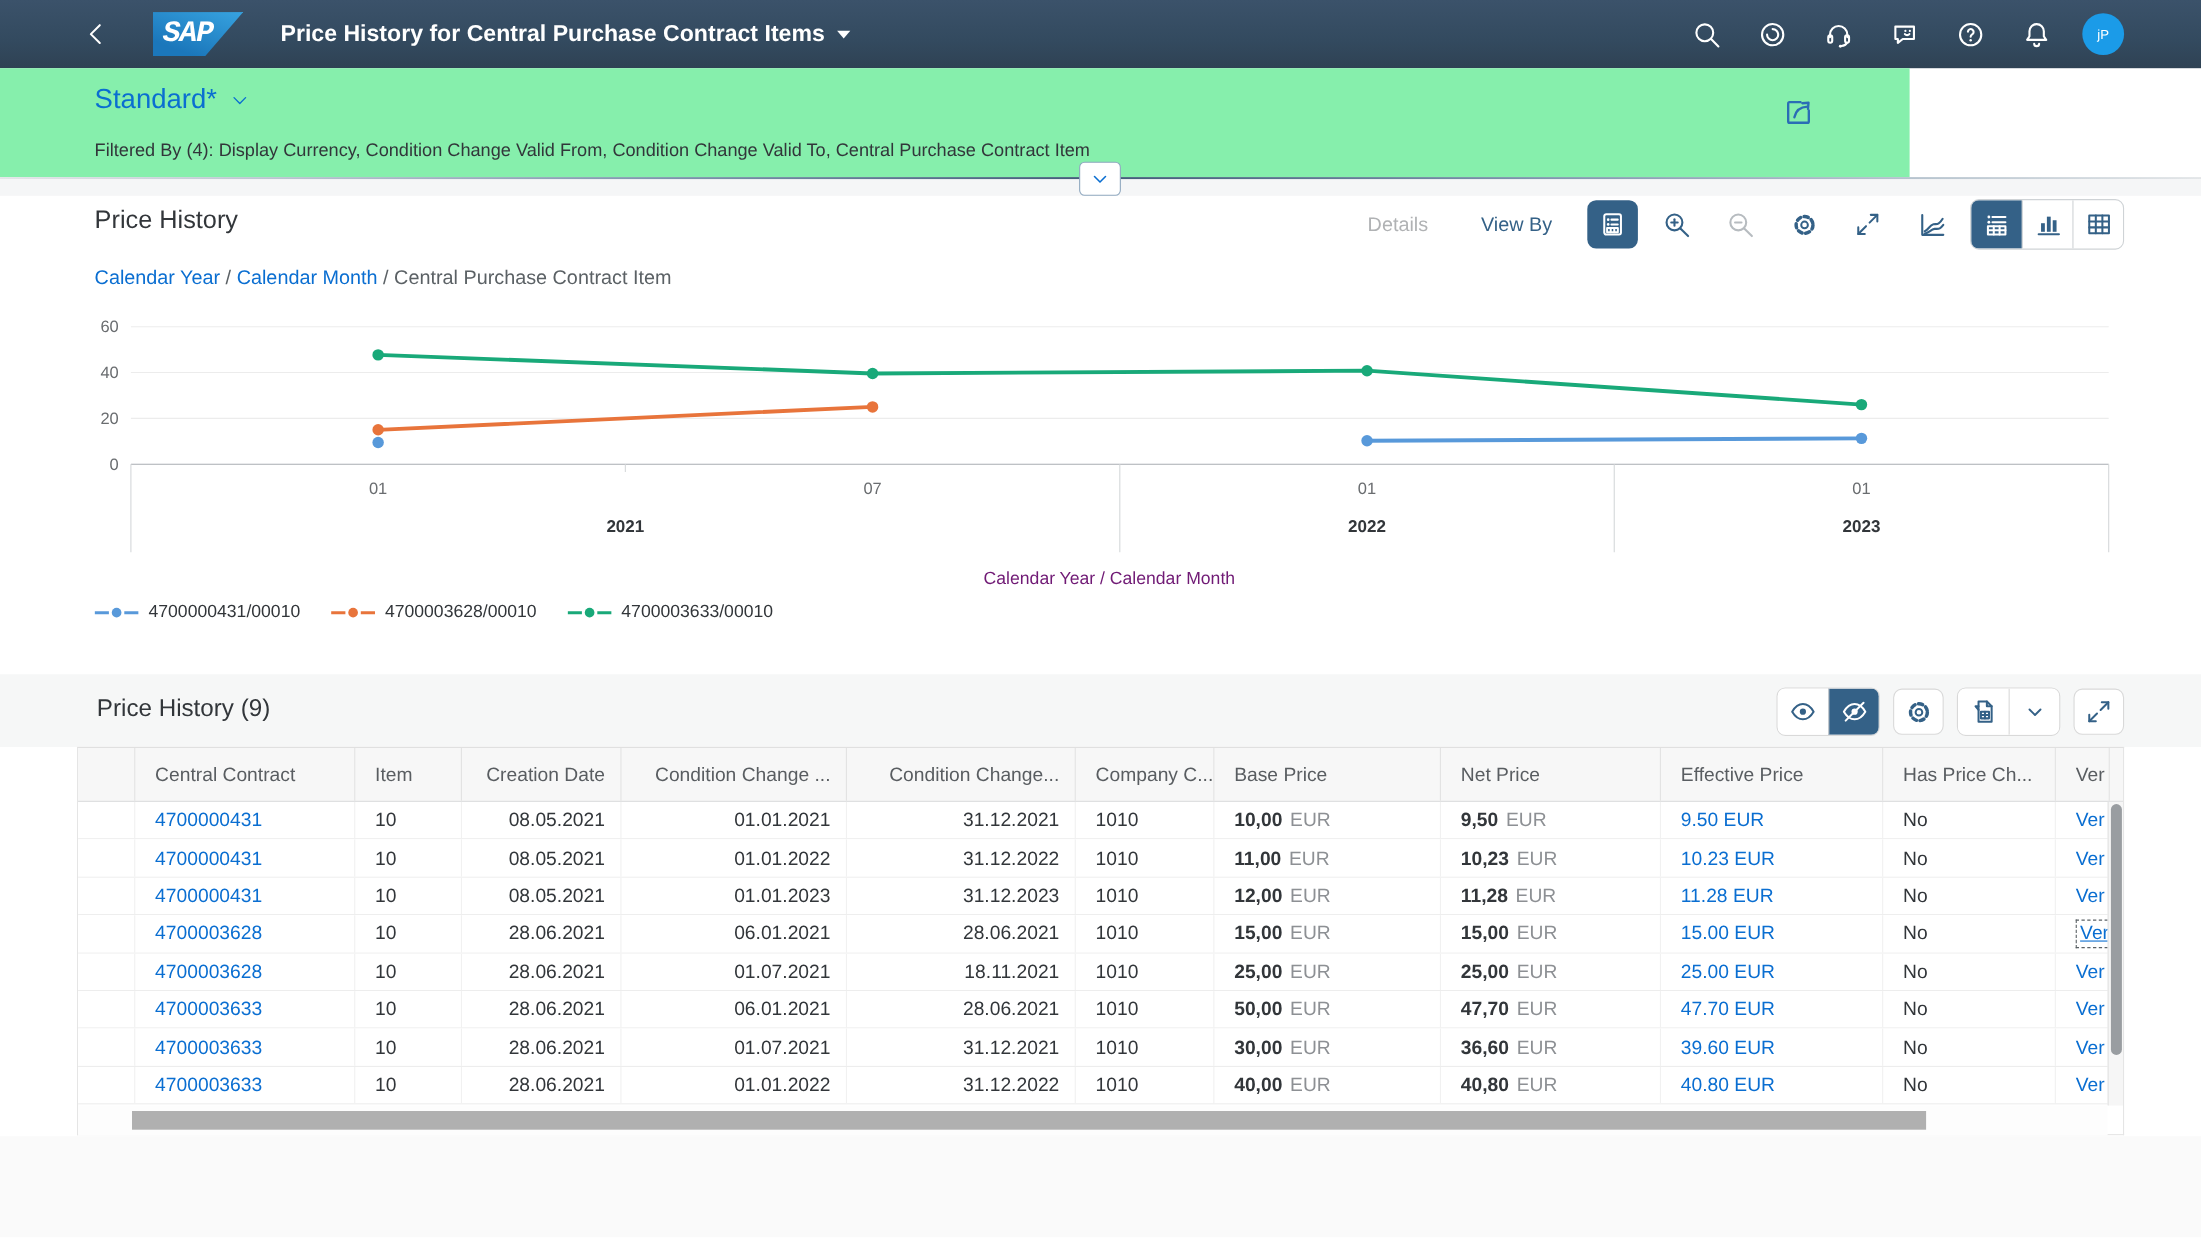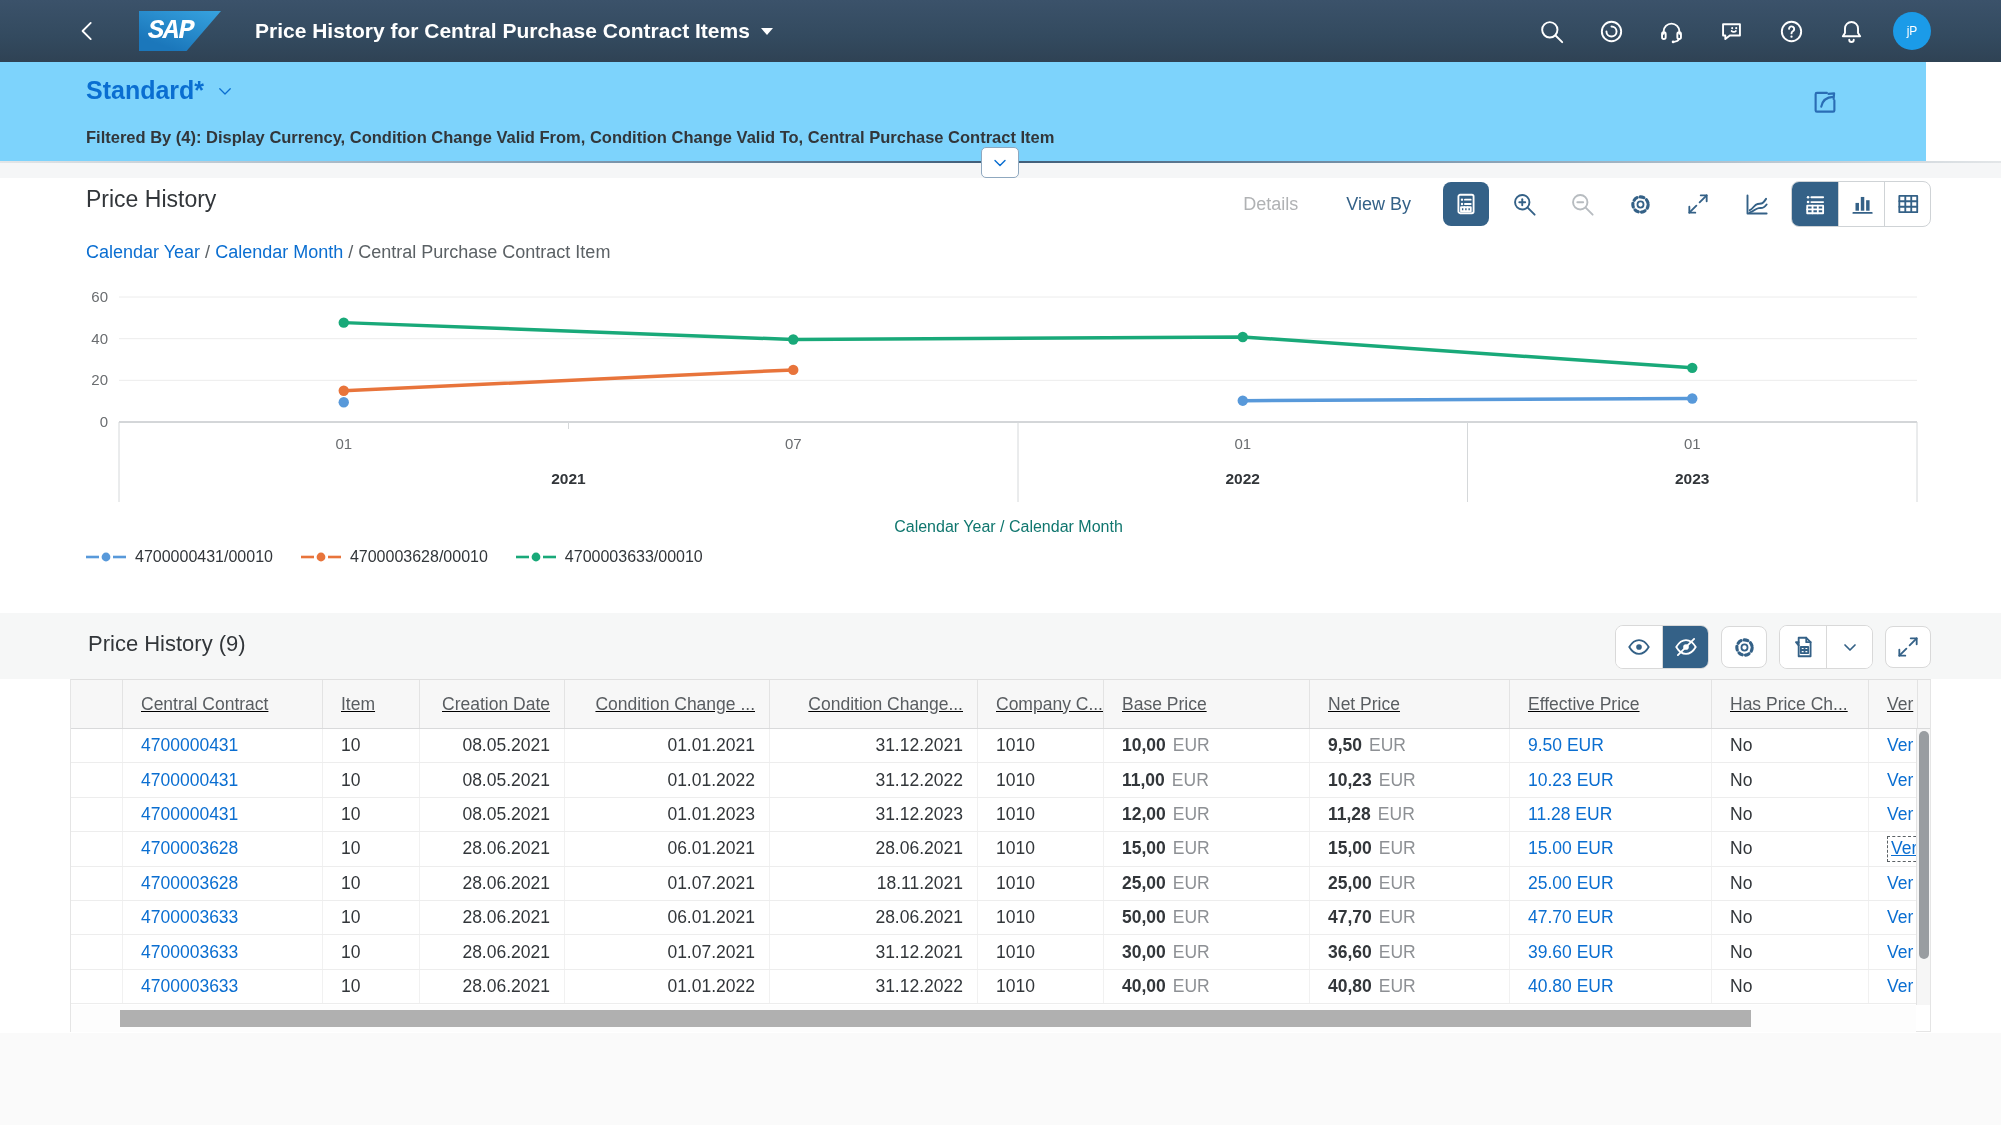--- a/index.html
+++ b/index.html
@@ -13,21 +13,21 @@
   .back-btn { margin-left:72px; width:32px; height:32px; background:none; border:none; color:#fff; cursor:pointer; display:flex; align-items:center; justify-content:center; }
   .sap-logo { margin-left:35px; width:82px; height:40px; background:linear-gradient(200deg,#37a3e0 0%,#1b77bb 80%); clip-path:polygon(0 0,100% 0,58% 100%,0 100%); display:flex; align-items:center;font-family:Liberation Mono, monospace; }
   .sap-logo span { color:#fff; font-weight:700; font-size:27px; font-style:italic; letter-spacing:-1px; padding-left:9px; }
   .shell-title { margin-left:34px; display:flex; align-items:center; gap:11px; font-size:21px; font-weight:700; cursor:pointer; }
   .shell-title .caret { width:0; height:0; border-left:6px solid transparent; border-right:6px solid transparent; border-top:7px solid #fff; }
   .shell-right { position:absolute; right:70px; top:0; height:62px; display:flex; align-items:center; gap:24px; }
   .shell-ic { width:36px; height:36px; background:none; border:none; color:#fff; display:flex; align-items:center; justify-content:center; cursor:pointer; }
   .avatar { width:38px; height:38px; border-radius:50%; background:#1b9be8; color:#fff; font-size:12px; display:flex; align-items:center; justify-content:center; cursor:pointer; }
 
   
-  .variant-bar { left:0; top:62px; width:1926px; height:99px; background:#7dd3fc;font-weight:bold; }
+  .variant-bar { left:0; top:62px; width:1736px; height:99px; background:#86efac; }
   .variant { position:absolute; left:86px; top:14px; display:flex; align-items:center; gap:12px; color:#0a6ed1; font-size:25px; cursor:pointer; }
   .share-btn { position:absolute; right:78px; top:20px; width:38px; height:38px; background:none; border:none; color:#2a6db5; cursor:pointer; }
   .filter-text { position:absolute; left:86px; top:66px; font-size:16.5px; color:#32363a; }
   .header-line { left:0; top:161px; width:2001px; height:2px; background:linear-gradient(90deg,#e3e6e8 0%,#7d97ad 30%,#3f5c77 50%,#7d97ad 70%,#e3e6e8 100%); }
   .strip { left:0; top:163px; width:2001px; height:15px; background:#f5f6f7; }
   .collapse-btn { left:981px; top:147px; width:38px; height:31px; background:#fff; border:1px solid #8fa8bf; border-radius:5px; color:#0a6ed1; display:flex; align-items:center; justify-content:center; cursor:pointer; z-index:5; }
 
   
   .chart-title { left:86px; top:186px; font-size:23px; color:#32363a; }
   .chart-toolbar { top:181px; right:70px; height:46px; display:flex; align-items:center; gap:12px; }
@@ -35,36 +35,36 @@
   .details { color:#b0b2b4; margin-right:36px; }
   .viewby { color:#346187; margin-right:20px; cursor:pointer; }
   .cbtn { width:46px; height:44px; border:none; background:none; color:#346187; display:flex; align-items:center; justify-content:center; cursor:pointer; border-radius:8px; }
   .cbtn.pressed { background:#346187; color:#fff; }
   .cbtn.disabled { color:#b7bcc0; }
   .seg { display:flex; border:1px solid #cfd3d6; border-radius:8px; overflow:hidden; background:#fff; }
   .seg .cbtn { border-radius:0; width:46px; }
   .seg .cbtn + .cbtn { border-left:1px solid #cfd3d6; }
   .breadcrumb { left:86px; top:242px; font-size:18px; color:#5b6165; }
   .breadcrumb a { color:#0a6ed1; text-decoration:none; cursor:pointer; }
-  .axis-title { left:86px; top:518px; width:1845px; text-align:center; font-size:16px; color:#0f766e; }
+  .axis-title { left:86px; top:518px; width:1845px; text-align:center; font-size:16px; color:#701a75; }
   .legend { left:86px; top:548px; display:flex; align-items:center; gap:28px; }
   .legend-item { display:flex; align-items:center; gap:9px; font-size:16px; color:#32363a; cursor:pointer; }
 
   
   .tbl-toolbar { left:0; top:613px; width:2001px; height:66px; background:#f6f7f7; }
   .tbl-title { position:absolute; left:88px; top:18px; font-size:22px; color:#32363a; }
   .tbl-btns { position:absolute; right:70px; top:12px; display:flex; align-items:center; gap:12px; }
   .wbtn { width:46px; height:42px; background:#fff; border:1px solid #d9d9d9; border-radius:8px; color:#346187; display:flex; align-items:center; justify-content:center; cursor:pointer; }
   .wseg { display:flex; border:1px solid #d9d9d9; border-radius:8px; overflow:hidden; background:#fff; }
   .wseg .wbtn { border:none; border-radius:0; }
   .wseg .wbtn + .wbtn { border-left:1px solid #d9d9d9; }
   .wbtn.pressed { background:#346187; color:#fff; border-color:#346187; }
 
   .table-outer { left:70px; top:679px; width:1861px; height:353px; border:1px solid #e5e5e5; border-top:1px solid #e0e0e0; background:#fff; }
-  .t-header { display:flex; height:49px; background:#f7f7f7; border-bottom:1px solid #d9dadb;text-decoration:underline; }
+  .t-header { display:flex; height:49px; background:#f7f7f7; border-bottom:1px solid #d9dadb; }
   .th { display:flex; align-items:center; font-size:17.5px; color:#595d61; border-right:1px solid #e3e3e3; overflow:hidden; white-space:nowrap; cursor:pointer; }
   .t-row { display:flex; height:34.4px; border-bottom:1px solid #ededed; background:#fff; cursor:pointer; }
   .td { display:flex; align-items:center; font-size:17.5px; color:#32363a; border-right:1px solid #f1f1f1; overflow:hidden; white-space:nowrap; }
   .al { justify-content:flex-start; padding-left:18px; }
   .ar { justify-content:flex-end; padding-right:14px; }
   .link { color:#0a6ed1; cursor:pointer; }
   .amt { font-weight:700; color:#32363a; }
   .cur { color:#8d9094; margin-left:7px; }
   .focus-box { border:1px dashed #5b6165; padding:1px 14px 2px 3px; }
   .focus-box .link { text-decoration:underline; }

